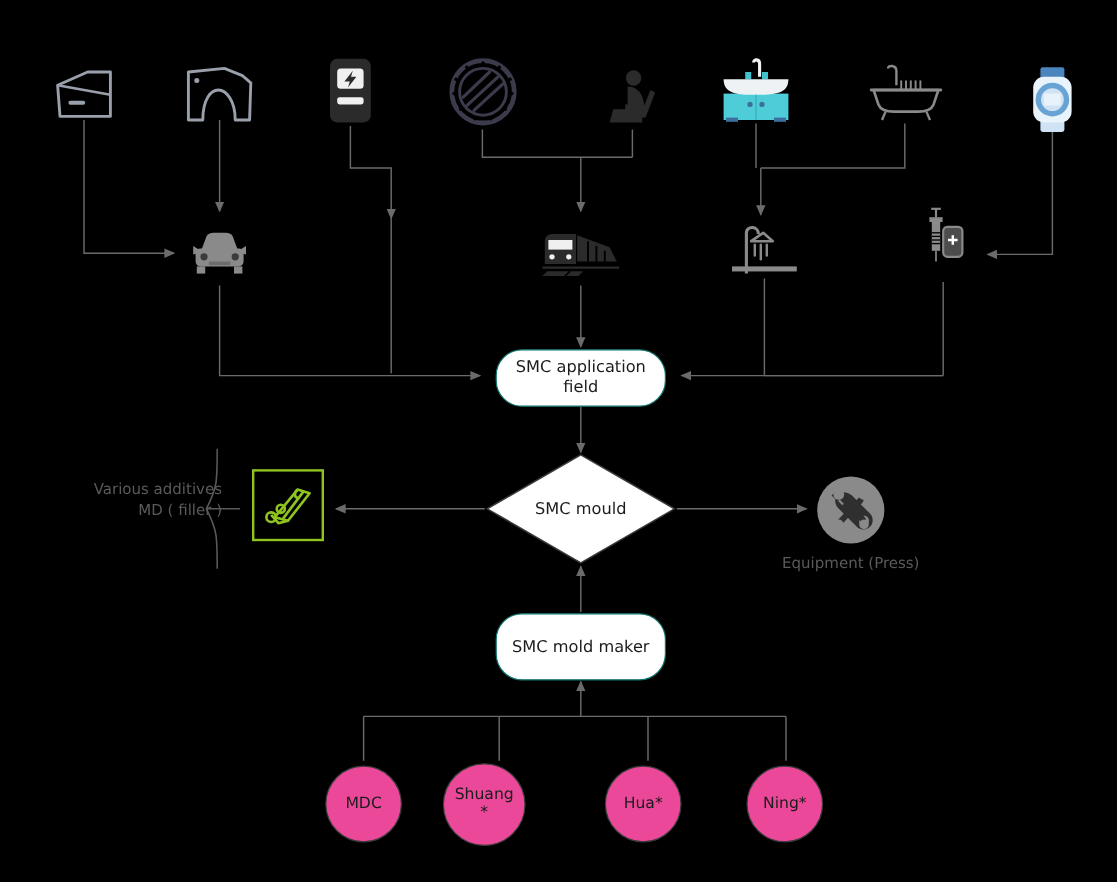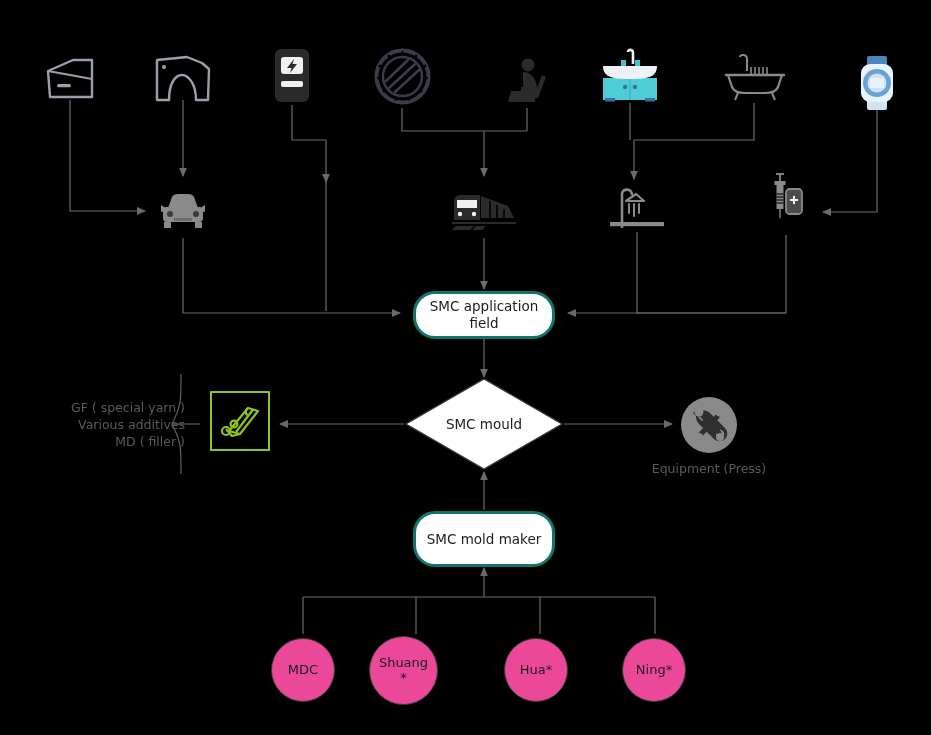--- a/index.html
+++ b/index.html
@@ -2,21 +2,21 @@
 <html><head>
 <meta charset="utf-8">
 <style>
   html,body{margin:0;padding:0;background:#000;}
   body{width:931px;height:735px;position:relative;overflow:hidden;
        font-family:"DejaVu Sans","Liberation Sans",sans-serif;}
   #canvas{position:absolute;left:0;top:0;width:931px;height:735px;}
   .node{position:absolute;box-sizing:border-box;}
 
   
-  .rbox{background:#fff;border:3px solid #0f766e;border-radius:22px;
+  .rbox{background:#fff;border:1px solid #0f766e;border-radius:22px;
         display:flex;align-items:center;justify-content:center;text-align:center;
         color:#1c1c1c;font-size:13.5px;line-height:1.25;}
   .diamond-wrap{display:flex;align-items:center;justify-content:center;}
   .diamond-txt{position:absolute;width:100%;text-align:center;color:#1c1c1c;
         font-size:13.5px;line-height:1.2;}
   .circ{background:#ec4899;border:1px solid #3b3b3b;border-radius:50%;
         display:flex;align-items:center;justify-content:center;text-align:center;
         color:#1c1c1c;font-size:13px;line-height:1.15;}
 
   
@@ -263,21 +263,20 @@
     <path d="M80,2 L158,47 L80,92 L2,47 Z" fill="#ffffff" stroke="#3b3b3b" stroke-width="1.2"></path>
   </svg>
   <span class="diamond-txt" style="top:39px;">SMC mould</span>
 </div>
 
 <div class="node rbox" style="left:413px;top:511px;width:142px;height:56px;">
   <span>SMC mold maker</span>
 </div>
 
 <div class="lbl lbl-right" style="left:20px;top:400px;width:165px;">
-  <div>GF (  special yarn )</div>
   <div>Various additives</div>
   <div>MD ( filler )</div>
 </div>
 
 <div class="node matbox" style="left:210px;top:391px;width:60px;height:60px;">
   <svg width="56" height="56" viewBox="0 0 56 56">
     <g fill="none" stroke="#8fc31f" stroke-width="2.2" stroke-linejoin="round">
       <path d="M17,38 L36,15 L46,18 L28,41 Z"></path>
       <path d="M36,15 C33,17 33,21 36,22"></path>
       <path d="M28,41 L20,43 L14,36"></path>

